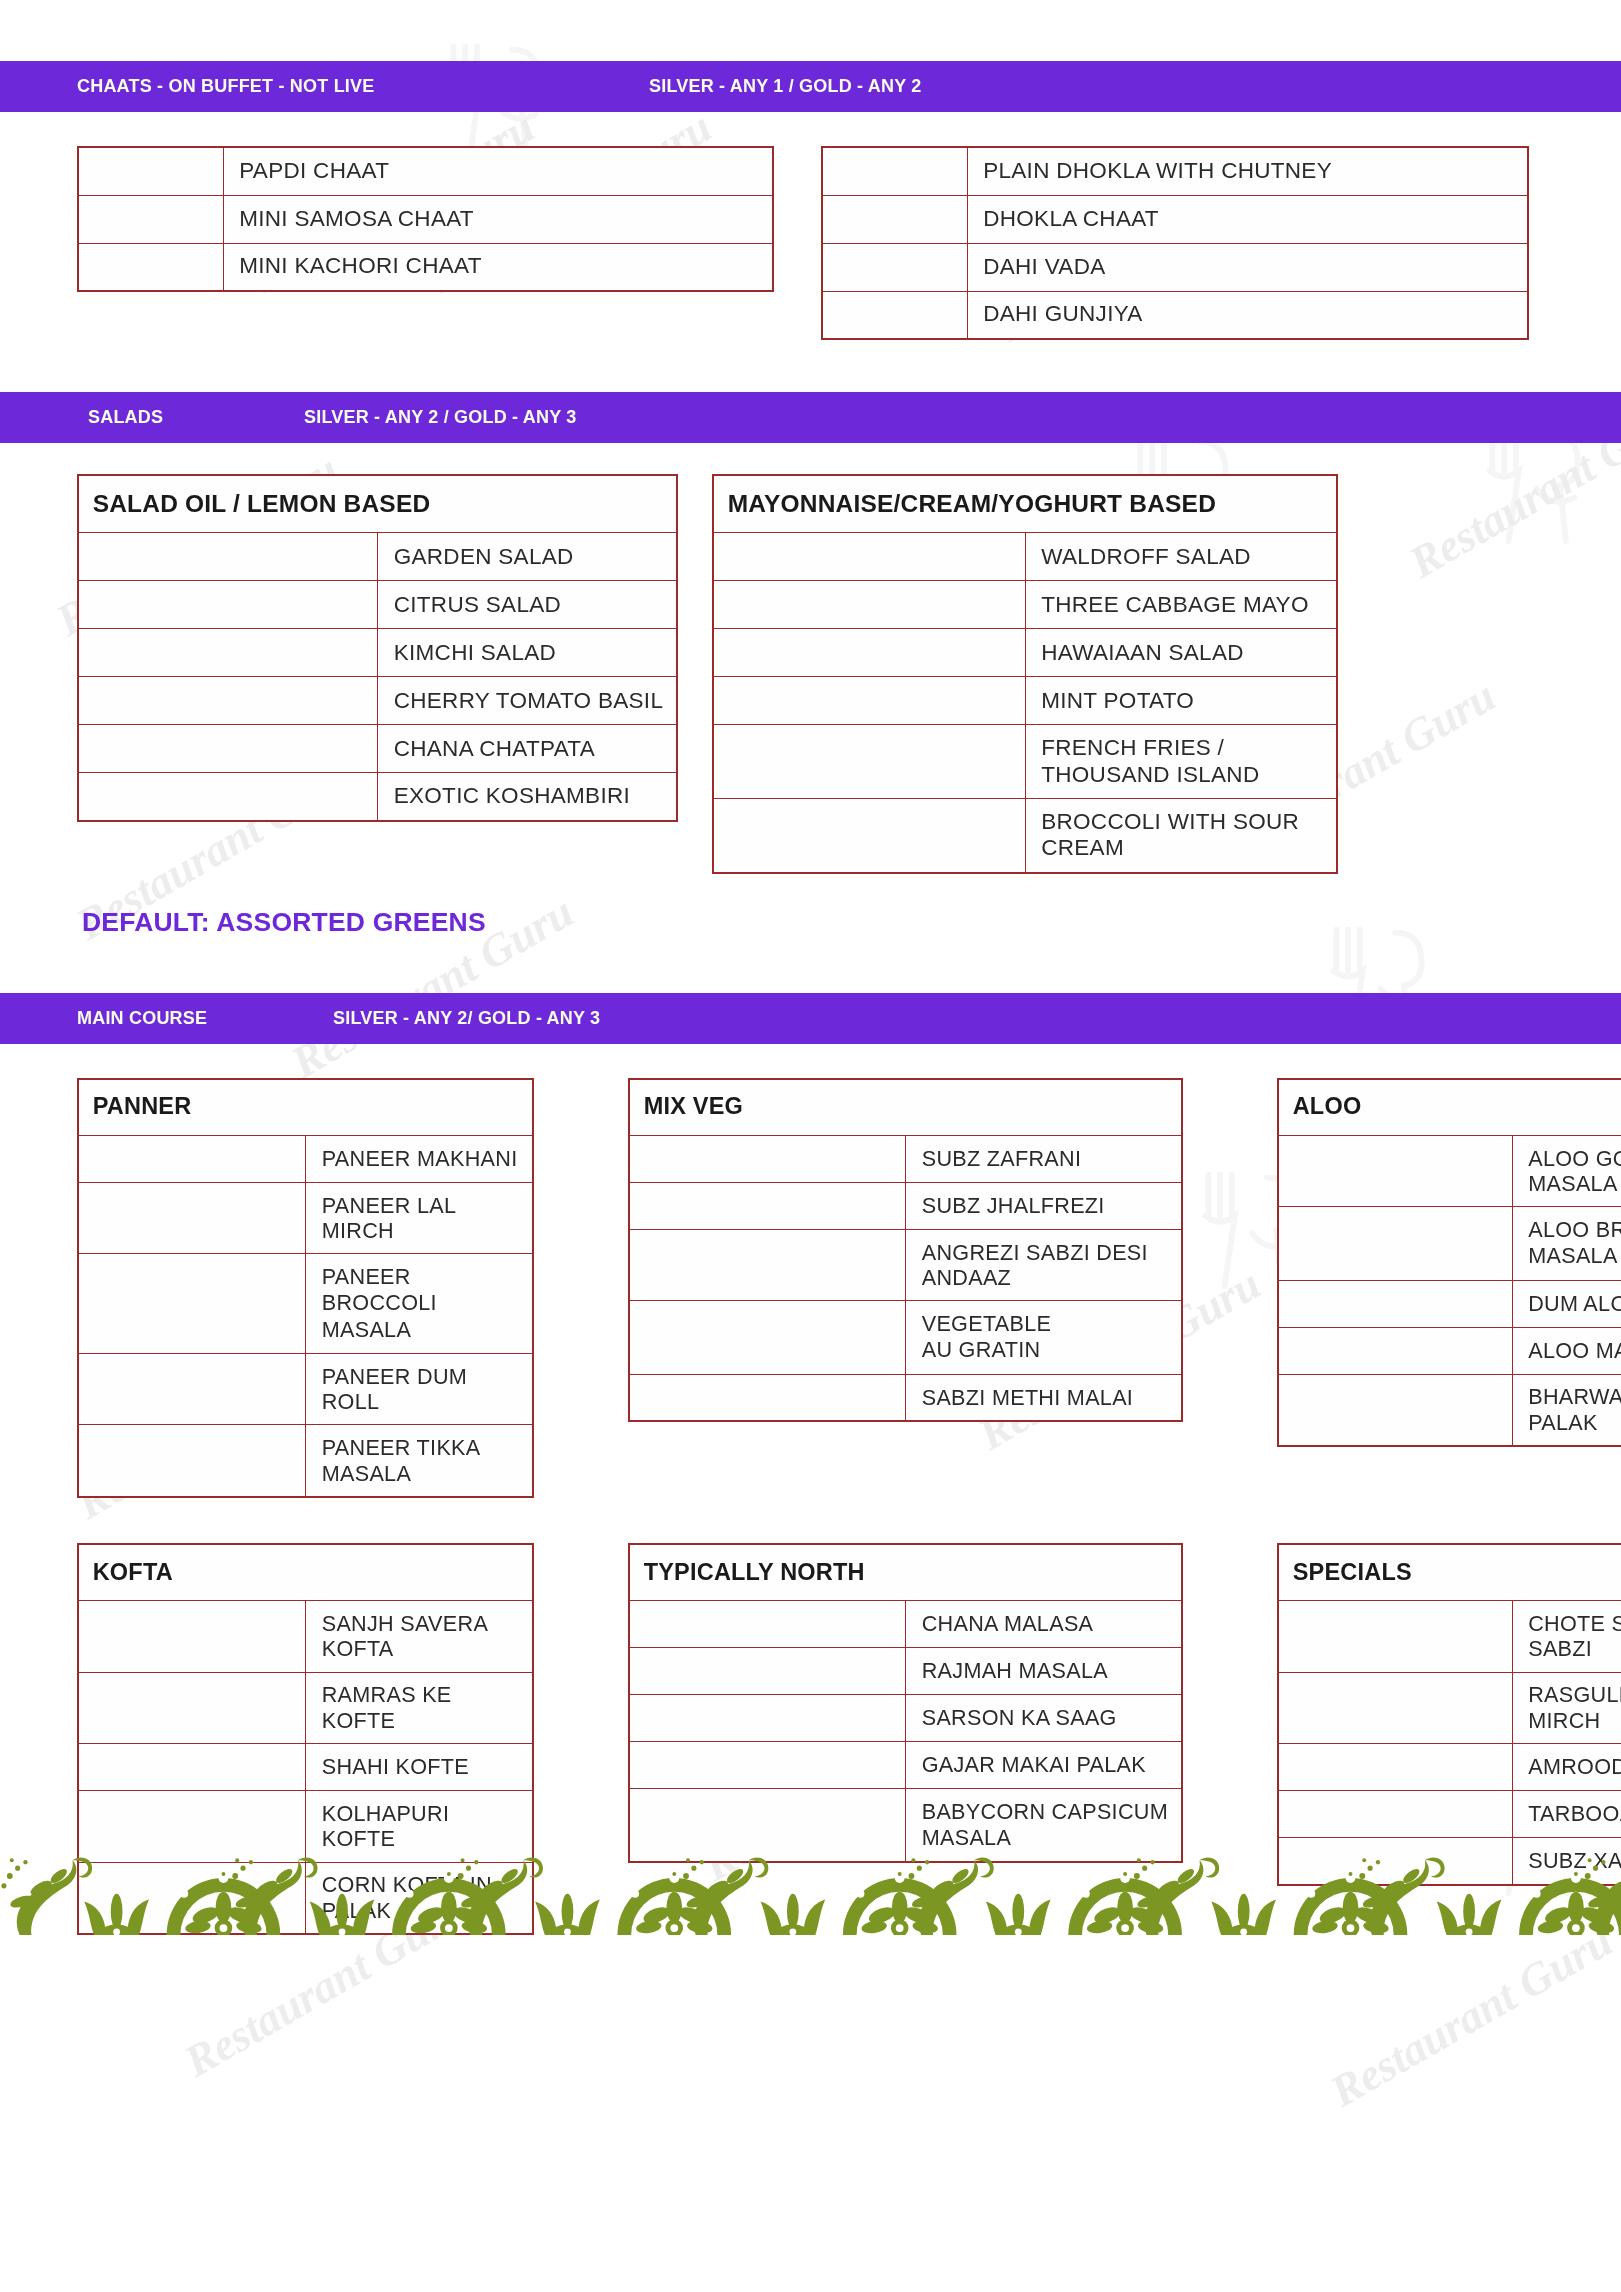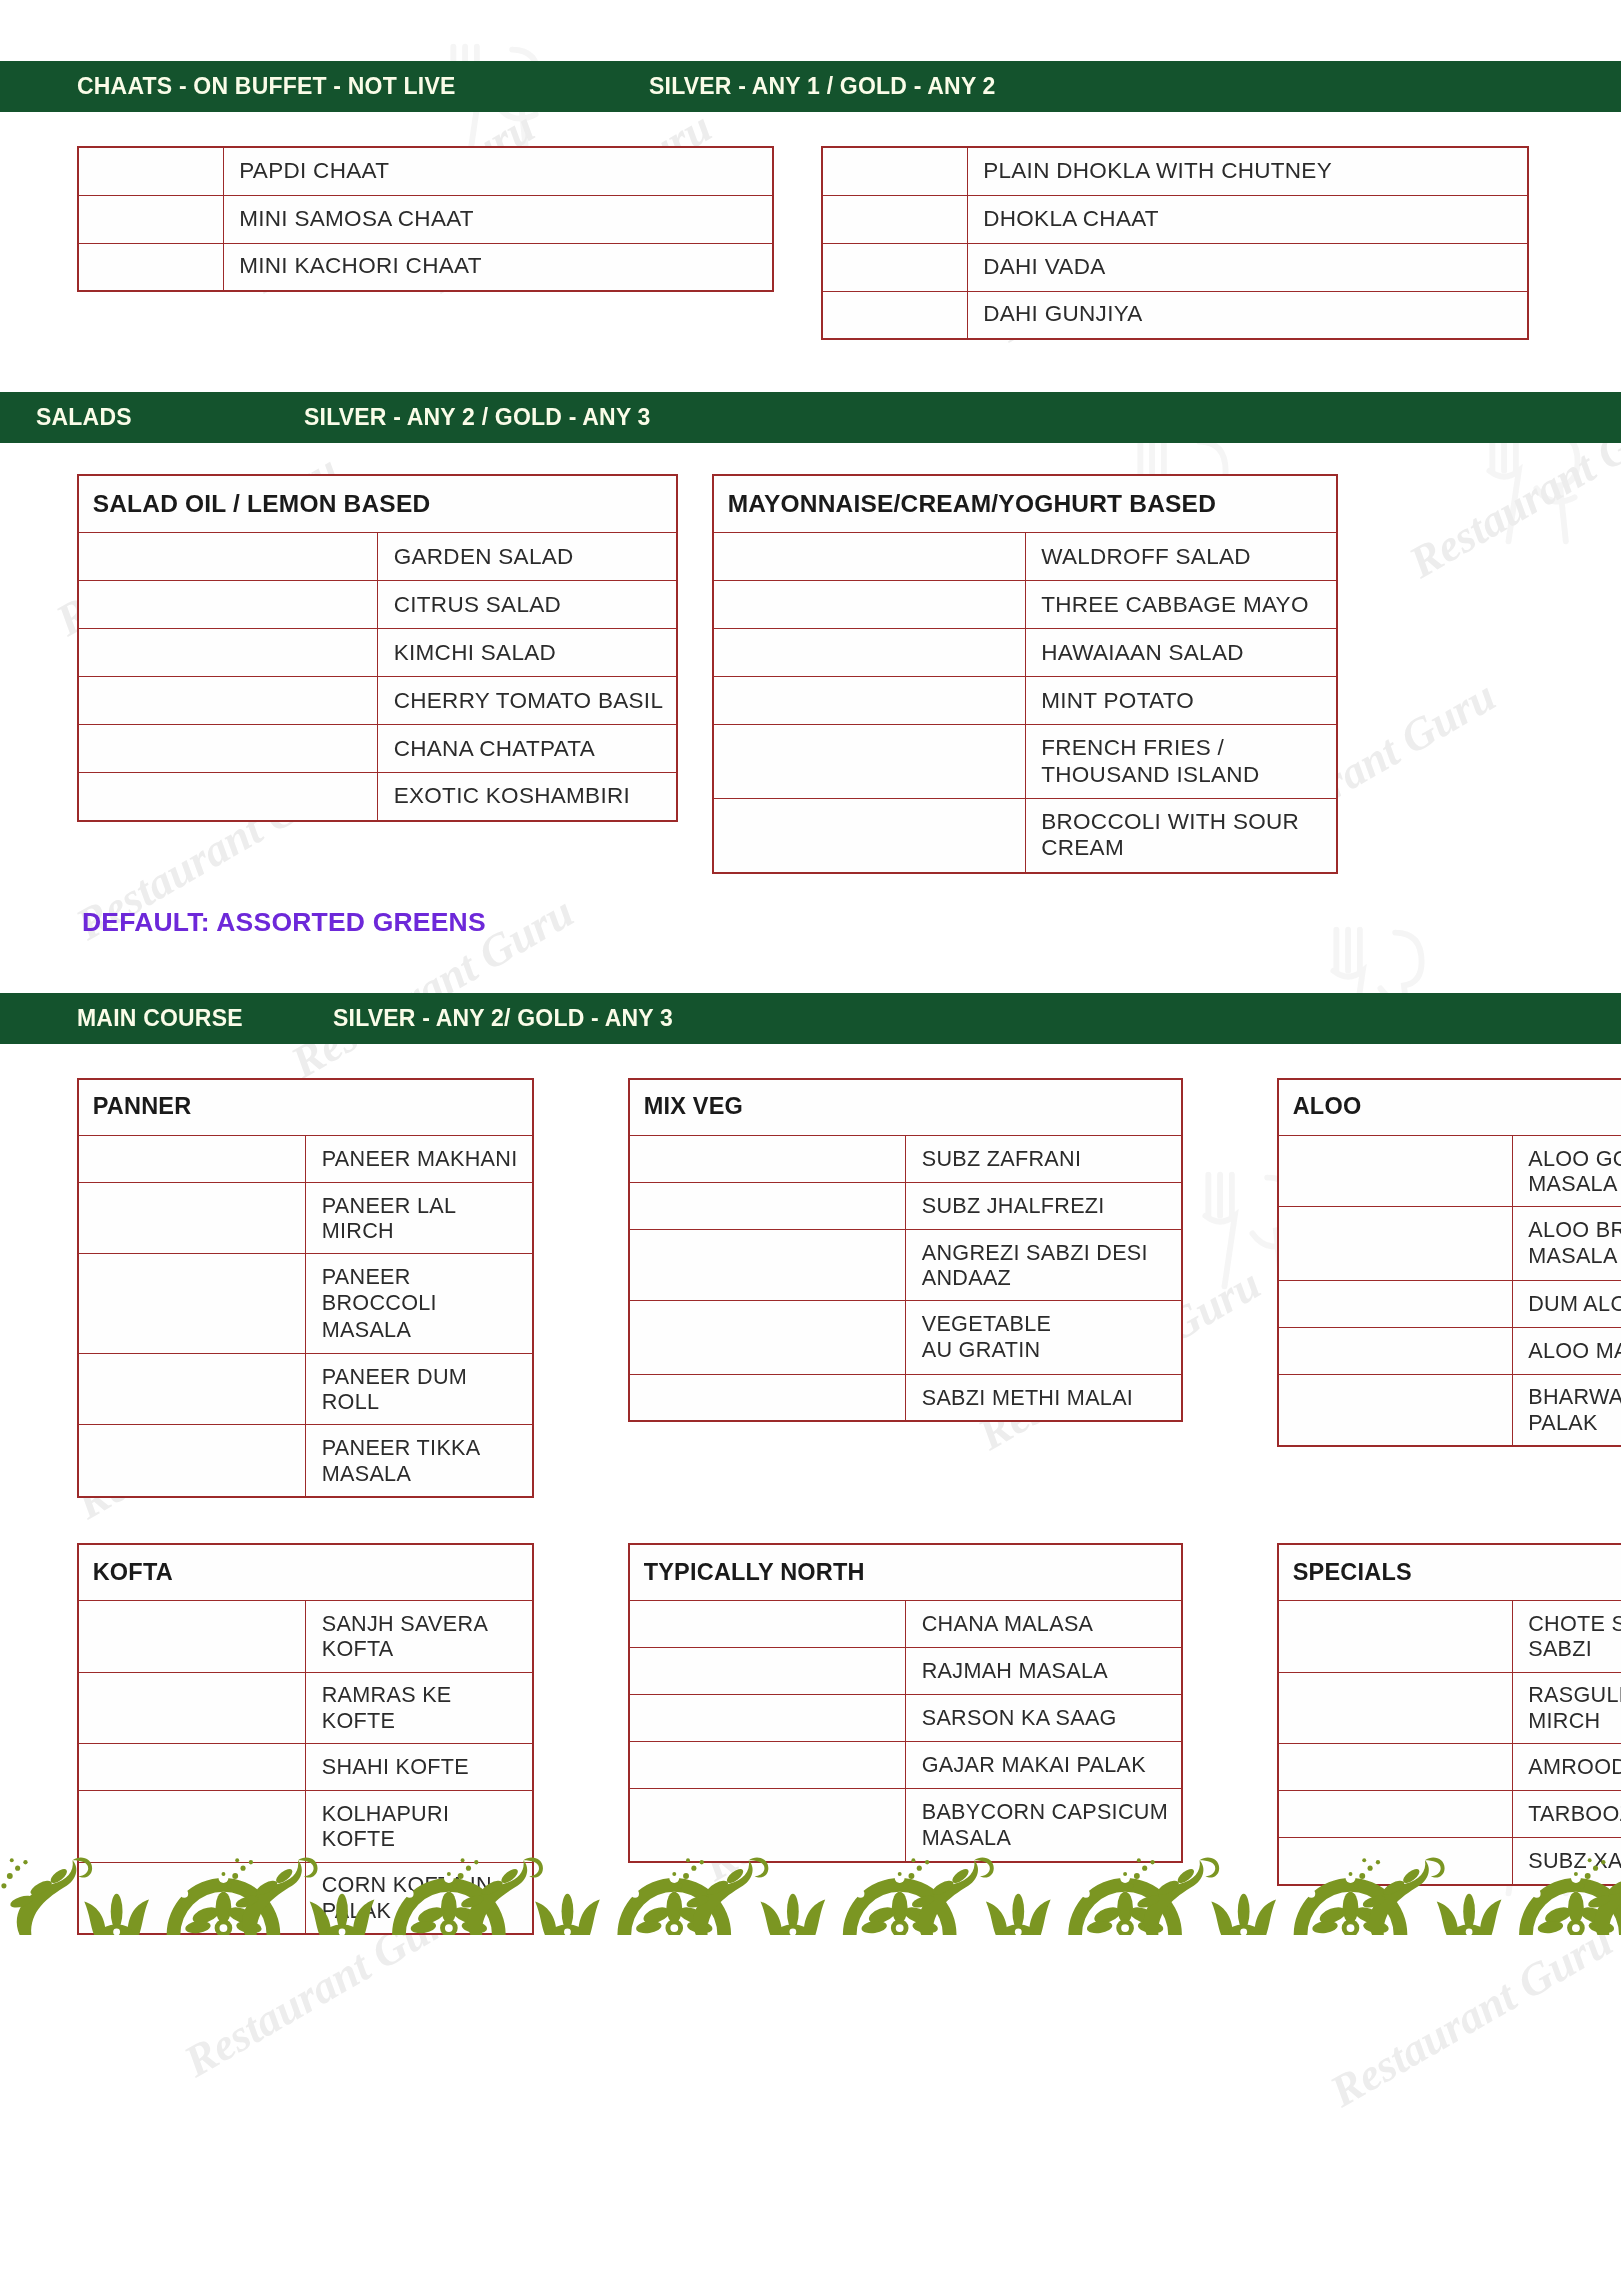--- a/index.html
+++ b/index.html
@@ -36,35 +36,35 @@
     width: 147px;
     height: 147px;
     opacity: .55;
   }
 
   
   .page { position: relative; z-index: 2; }
 
   
   .band {
-    background: #14532d;
+    background: #6d28d9;
     height: 51px;
     display: flex;
     align-items: center;
     color: #FAFCE8;
     font-weight: 700;
-    font-size: 23px;
+    font-size: 18px;
     letter-spacing: 0.2px;
     width: 100%;
   }
   .band .band-title { padding-left: 77px; }
   .band .band-sub   { }
 
   .band-chaats .band-title { width: 649px; padding-left: 77px; }
-  .band-salads .band-title { width: 304px; padding-left: 36px; }
+  .band-salads .band-title { width: 304px; padding-left: 88px; }
   .band-main   .band-title { width: 333px; padding-left: 77px; }
 
   
   .tbl {
     border: 2px solid #9C2A2A;
     border-collapse: collapse;
     background: #FEFEFE;
     table-layout: fixed;
     width: 100%;
   }

